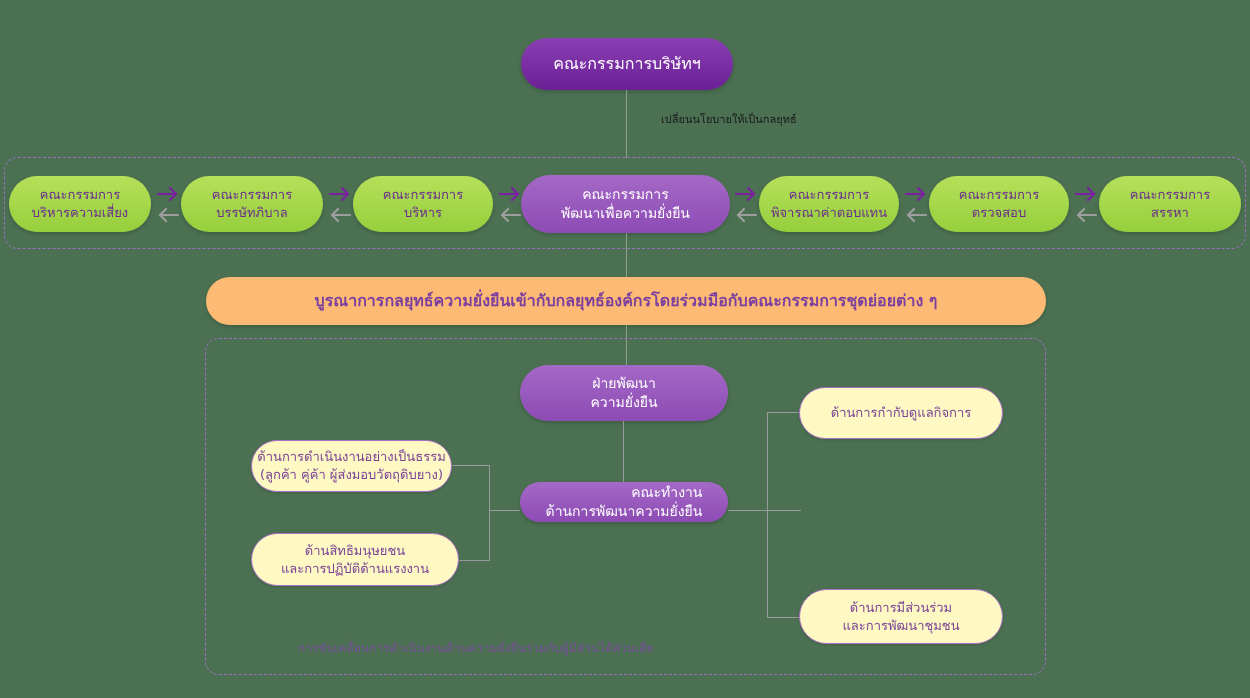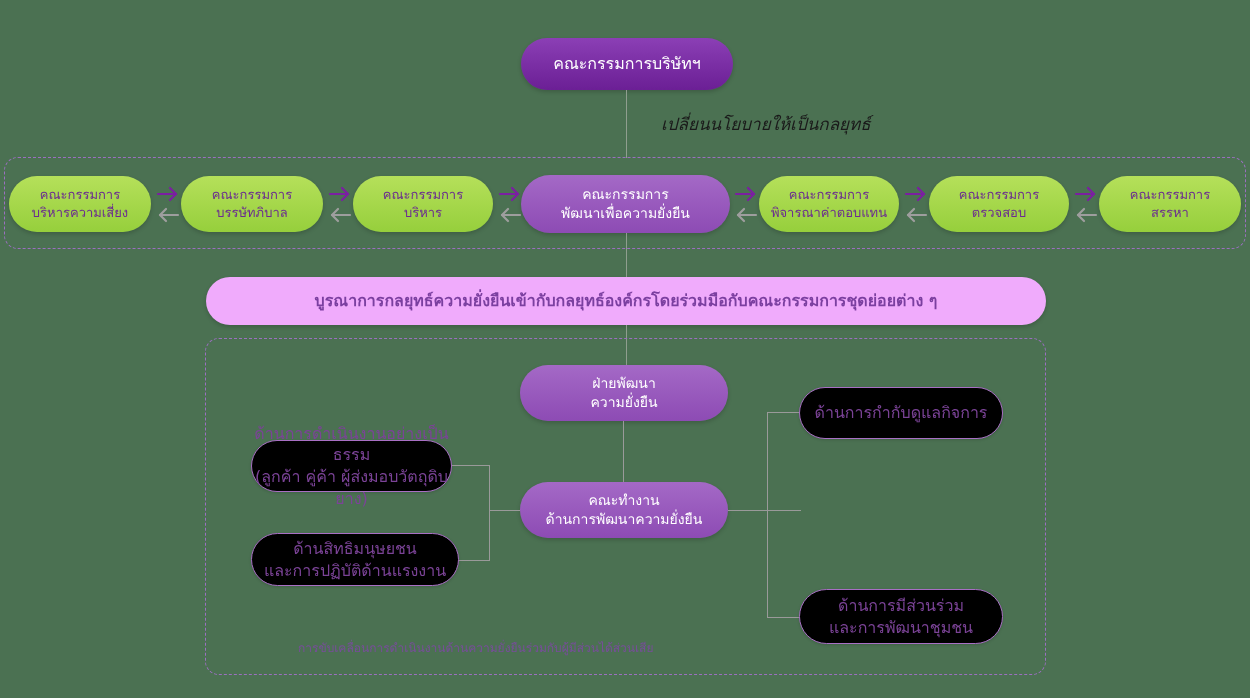--- a/index.html
+++ b/index.html
@@ -39,28 +39,28 @@
     background: linear-gradient(180deg, #a469c6 0%, #8d4bb4 100%);
     color: #ffffff;
     font-size: 14px;
   }
   .pill-green {
     background: linear-gradient(180deg, #b5e05a 0%, #96cf3c 100%);
     color: #6b2d8f;
     font-size: 13px;
   }
   .pill-white {
-    background: #000000;
+    background: #fef9c3;
     color: #7b4397;
-    font-size: 16px;
+    font-size: 13px;
     border: 1.5px solid #a86fc4;
     box-shadow: 0 1px 3px rgba(0,0,0,0.15);
   }
   .pill-gray {
-    background: #f0abfc;
+    background: #fdba74;
     color: #7b3fa0;
     font-size: 16px;
     font-weight: bold;
   }
 
   
   .line-v, .line-h {
     position: absolute;
     background: #9a9a9a;
   }
@@ -85,23 +85,22 @@
     position: absolute;
     width: 26px;
     height: 40px;
   }
   .arrow svg { display: block; }
 
   
   .label-dark {
     position: absolute;
     color: #1a1a1a;
-    font-size: 17px;
+    font-size: 11px;
     white-space: nowrap;
-    font-style: italic;
   }
   .label-faint {
     position: absolute;
     color: #7a4b9e;
     font-size: 12px;
     white-space: nowrap;
     opacity: 0.95;
   }
 </style>
 </head>
@@ -225,21 +224,21 @@
 
   <div class="dashed-box" style="left:205px; top:338px; width:841px; height:337px;"></div>
 
   <div class="pill pill-purple-light" style="left:520px; top:365px; width:208px; height:56px;">
     <span>ฝ่ายพัฒนา
 ความยั่งยืน</span>
   </div>
 
   <div class="line-v" style="left:623px; top:421px; height:62px; background:#9a9a9a;"></div>
 
-  <div class="pill pill-purple-light" style="left:520px; top:482px; width:208px; height:56px;">
+  <div class="pill pill-purple-light" style="left:520px; top:482px; width:208px; height:40px;text-align:right;">
     <span>คณะทำงาน
 ด้านการพัฒนาความยั่งยืน</span>
   </div>
 
   <div class="line-h" style="left:489px; top:510px; width:31px;"></div>
 
   <div class="line-v" style="left:489px; top:465px; height:95px;"></div>
 
   <div class="line-h" style="left:452px; top:465px; width:38px;"></div>
 

